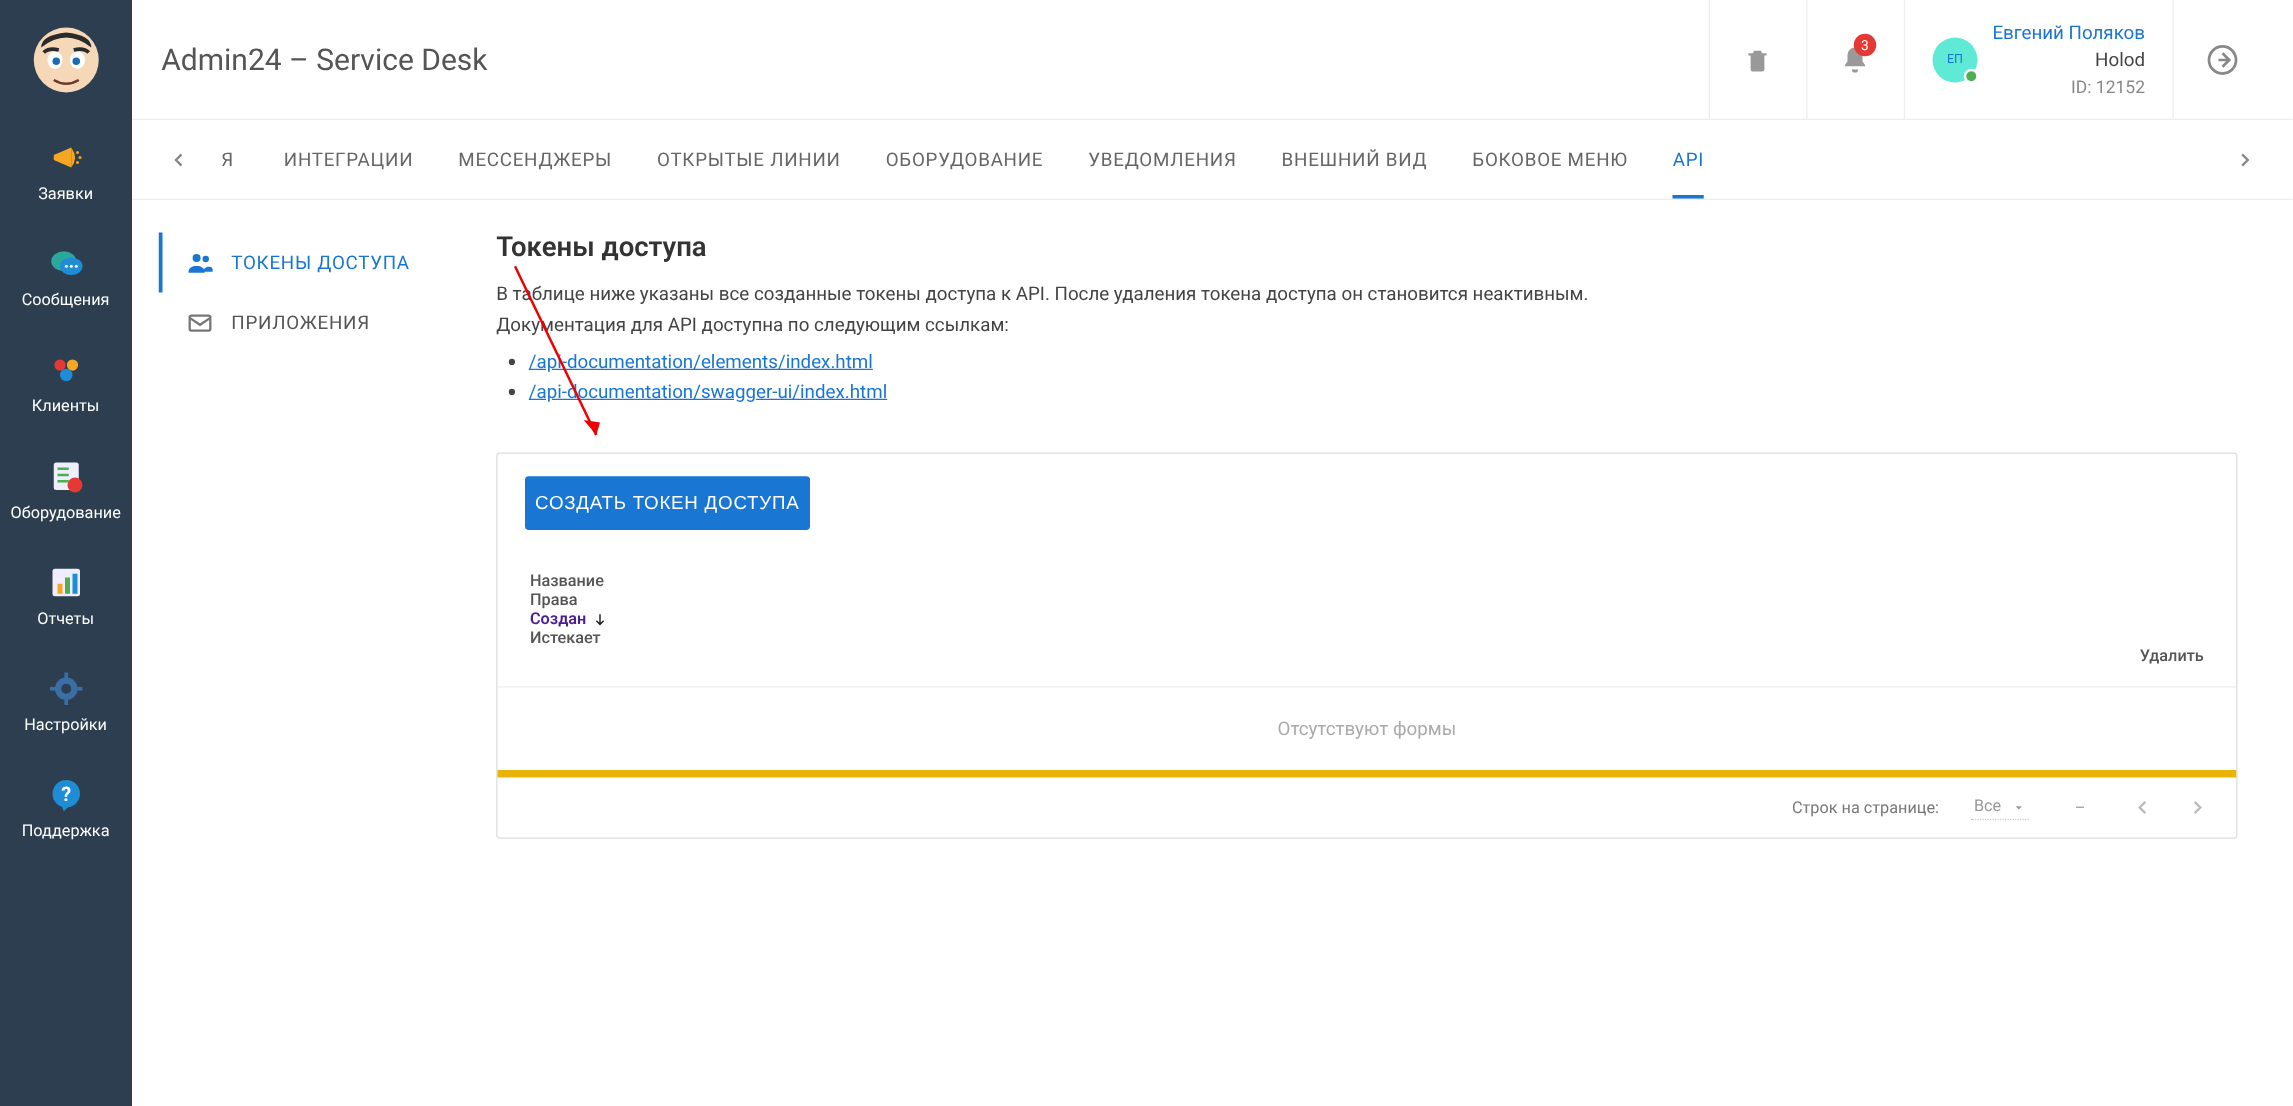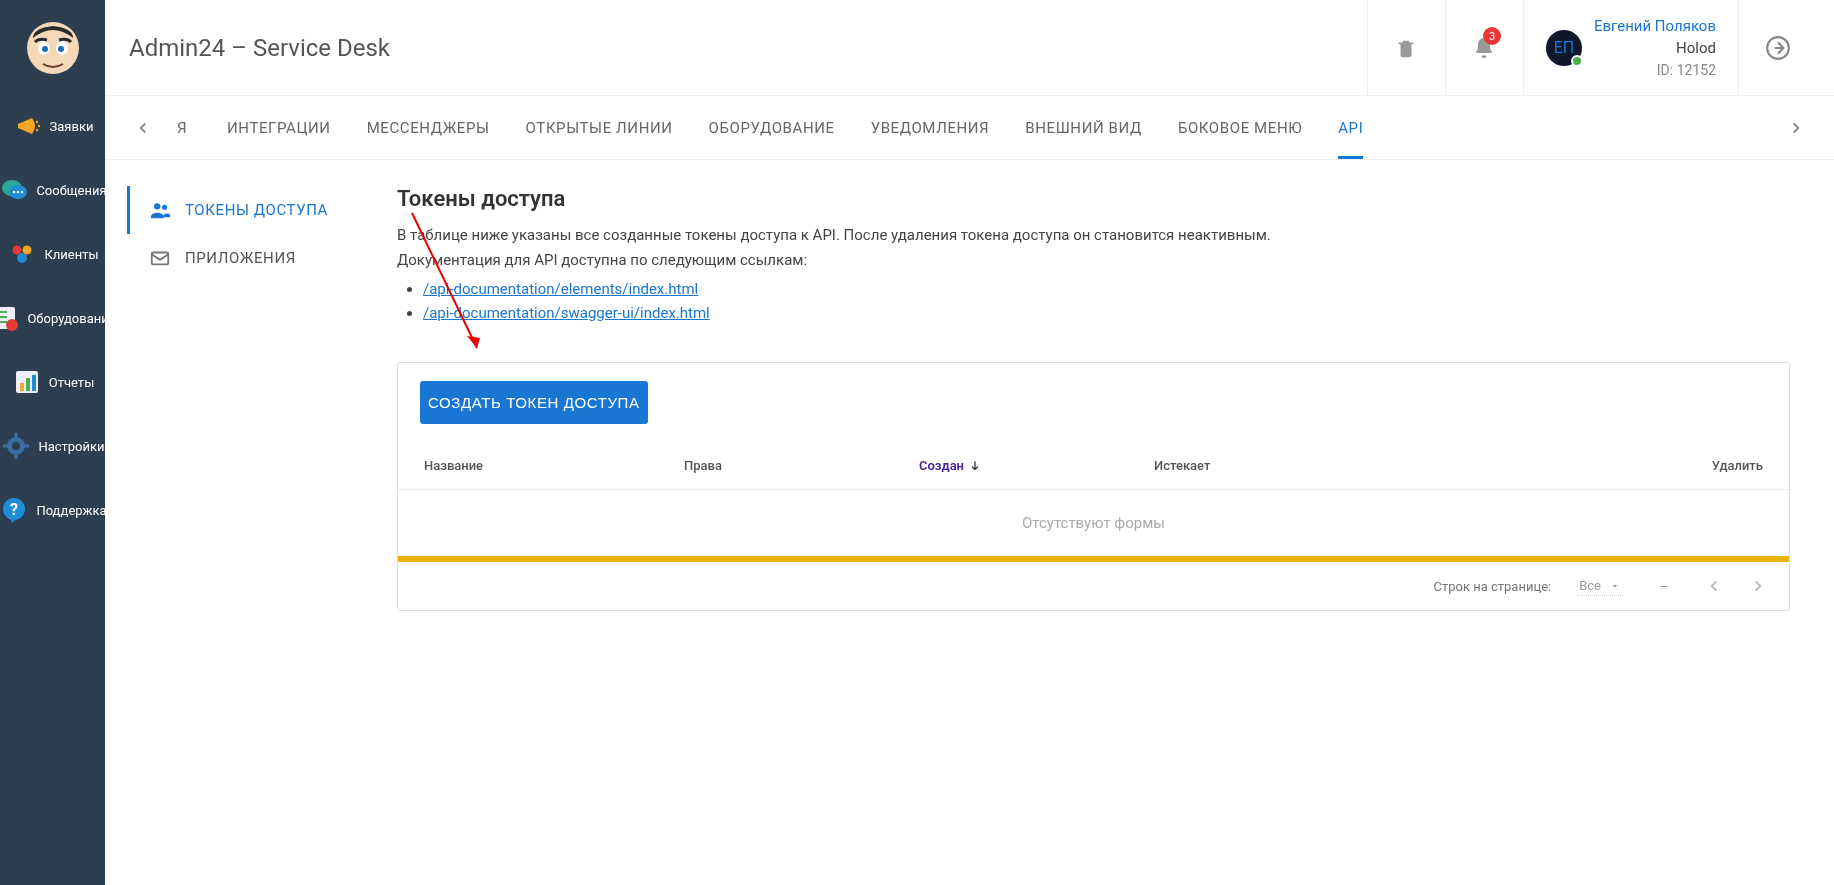--- a/index.html
+++ b/index.html
@@ -1,33 +1,33 @@
 <!DOCTYPE html>
 <html><head>
 <meta charset="utf-8">
 <style>
 * { box-sizing: border-box; margin: 0; padding: 0; }
 body { font-family: -apple-system, BlinkMacSystemFont, "Segoe UI", Roboto, Arial, sans-serif; background: #fff; color: #333; height: 885px; width: 1834px; overflow: hidden; }
 
 
 .sidebar { position: fixed; left: 0; top: 0; width: 105px; height: 100%; background: #2c3e50; display: flex; flex-direction: column; align-items: center; }
 .sidebar-logo { width: 100%; height: 96px; display: flex; align-items: center; justify-content: center; }
-.sidebar-item { width: 100%; display: flex; flex-direction: row; align-items: center; justify-content: center; color: #fff; font-size: 13px; cursor: pointer; padding: 14px 0 18px 0; gap: 6px; }
+.sidebar-item { width: 100%; display: flex; flex-direction: column; align-items: center; justify-content: center; color: #fff; font-size: 13px; cursor: pointer; padding: 14px 0 18px 0; gap: 6px; }
 .sidebar-item .sidebar-icon { width: 32px; height: 32px; display: flex; align-items: center; justify-content: center; }
 
 
 .main { margin-left: 105px; height: 100%; display: flex; flex-direction: column; }
 
 
 .header { height: 96px; display: flex; align-items: center; justify-content: space-between; padding: 0 18px 0 24px; border-bottom: 1px solid #eee; }
 .header-title { font-size: 24px; color: #555; font-weight: 400; }
 .header-right { display: flex; align-items: center; height: 100%; }
 .header-action { width: 78px; height: 100%; display: flex; align-items: center; justify-content: center; border-left: 1px solid #eee; cursor: pointer; color: #888; position: relative; }
 .header-user { height: 100%; display: flex; align-items: center; border-left: 1px solid #eee; padding: 0 22px; gap: 12px; }
-.user-avatar { width: 36px; height: 36px; border-radius: 50%; background: #0f172a; color: #1976d2; display: flex; align-items: center; justify-content: center; font-size: 16px; position: relative; }
+.user-avatar { width: 36px; height: 36px; border-radius: 50%; background: #5eead4; color: #1976d2; display: flex; align-items: center; justify-content: center; font-size: 10px; position: relative; }
 .user-avatar::after { content: ""; position: absolute; right: -1px; bottom: -1px; width: 8px; height: 8px; background: #4caf50; border-radius: 50%; border: 2px solid #fff; }
 .user-info { display: flex; flex-direction: column; line-height: 1.5; font-size: 15px; align-items: flex-end; }
 .user-name { color: #1976d2; }
 .user-company { color: #444; }
 .user-id { color: #888; font-size: 14px; }
 .badge { position: absolute; top: 27px; right: 22px; background: #e53935; color: #fff; border-radius: 50%; width: 18px; height: 18px; font-size: 11px; display: flex; align-items: center; justify-content: center; }
 
 
 .tabs-row { display: flex; align-items: center; height: 64px; padding: 0 18px; border-bottom: 1px solid #eee; gap: 6px; }
 .tabs-chevron { color: #888; width: 40px; display: flex; align-items: center; justify-content: center; cursor: pointer; }
@@ -49,21 +49,21 @@
 .panel h2 { font-size: 22px; color: #333; font-weight: 600; margin-bottom: 12px; }
 .panel-desc { font-size: 15px; color: #444; line-height: 1.65; }
 .panel-desc ul { padding-left: 26px; margin-top: 4px; }
 .panel-desc a { color: #1976d2; text-decoration: underline; }
 
 .card { border: 1px solid #ddd; border-radius: 3px; margin-top: 36px; }
 .card-top { padding: 18px 22px; }
 .btn-primary { background: #1976d2; color: #fff; border: none; padding: 13px 8px; font-size: 15px; letter-spacing: 0.6px; border-radius: 3px; cursor: pointer; font-weight: 500; }
 
 .table { width: 100%; }
-.table-header { display: flex; padding: 16px 26px; font-size: 13px; color: #555; font-weight: 500; }
+.table-header { display: flex; padding: 16px 26px; font-size: 13px; color: #555; font-weight: 500; flex-direction: column; }
 .th-name { width: 260px; }
 .th-rights { width: 235px; }
 .th-created { width: 235px; display: flex; align-items: center; gap: 4px; color: #4c1d95; font-weight: 600; }
 .th-expires { width: 244px; }
 .th-delete { flex: 1; text-align: right; }
 .table-empty { text-align: center; padding: 24px; color: #aaa; font-size: 15px; border-top: 1px solid #eee; }
 .table-footer { border-top: 6px solid #eab308; display: flex; justify-content: flex-end; align-items: center; padding: 14px 22px; gap: 26px; font-size: 13px; color: #777; }
 .rows-select { display: flex; align-items: center; gap: 8px; border-bottom: 1px dotted #ccc; padding: 2px 2px; color: #999; }
 .page-range { color: #999; min-width: 30px; text-align: center; }
 .pager-btn { color: #bbb; cursor: pointer; display: flex; align-items: center; }

